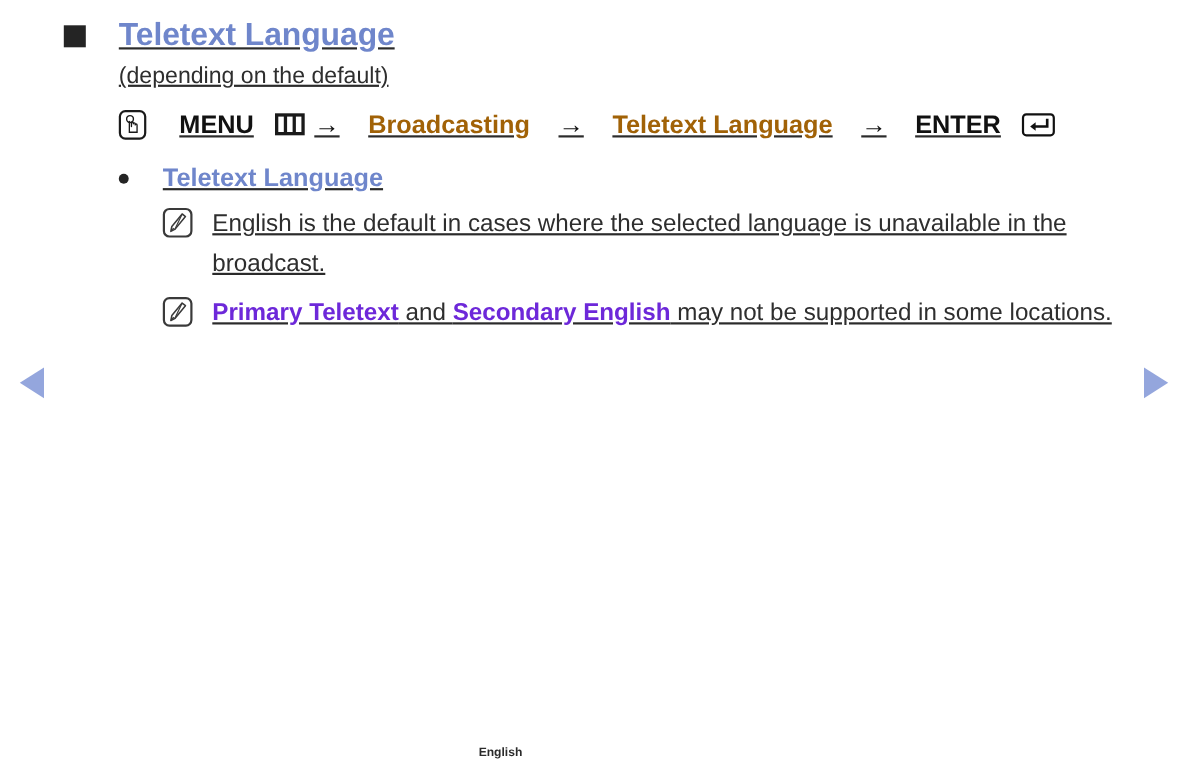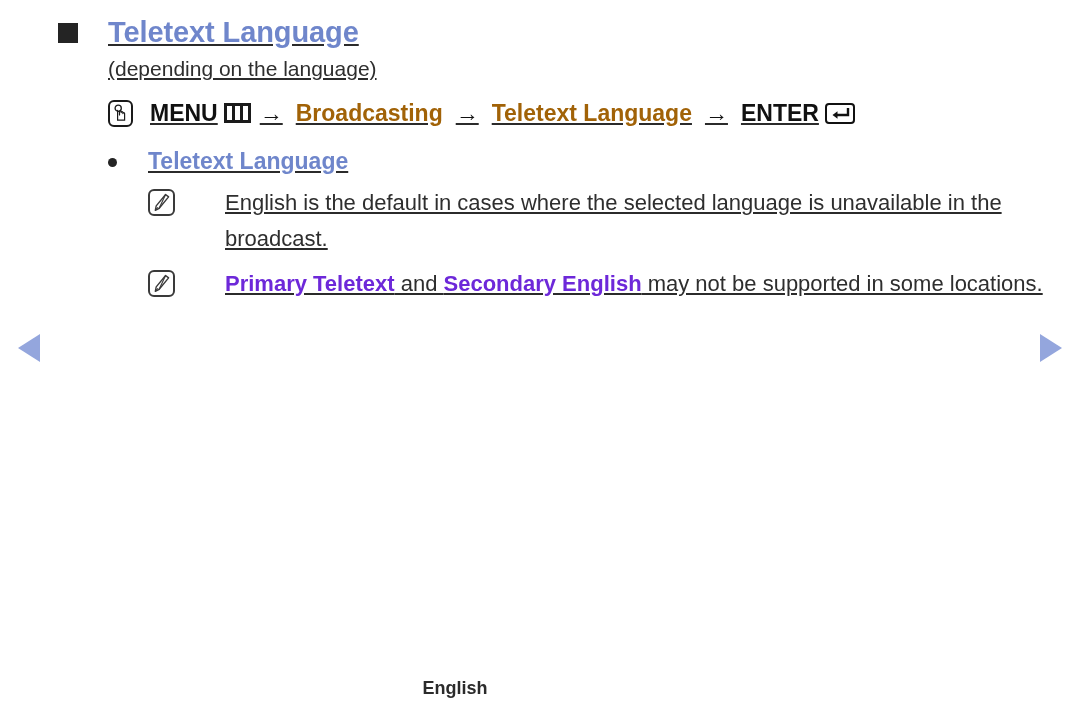--- a/index.html
+++ b/index.html
@@ -86,21 +86,21 @@
   .menu-path {
     display: flex;
     align-items: center;
     margin-left: 108px;
     margin-top: 17px;
     font-size: 23px;
     font-weight: bold;
     color: #111111;
     white-space: nowrap;
   }
-  .menu-path .seg { margin: 0 4px; }
+  .menu-path .seg { margin: 0 17px; }
   .menu-path .seg.blue { color: #a16207; }
   .menu-path .arrow {
     color: #111111;
     font-weight: normal;
     margin: 0 9px;
     font-size: 23px;
   }
 
   
   .icon-oo {
@@ -176,21 +176,20 @@
     color: #6f86cb;
     line-height: 1.3;
   }
 
   
   .note-row {
     display: flex;
     align-items: flex-start;
     margin-left: 148px;
     margin-top: 9px;
-    gap: 32px;
   }
   .icon-note {
     width: 27px;
     height: 27px;
     border: 2px solid #3a3a3a;
     border-radius: 6px;
     flex: 0 0 auto;
     margin-top: 4px;
     display: inline-flex;
     align-items: center;
@@ -211,42 +210,42 @@
     font-weight: bold;
   }
 
   
   .footer {
     position: absolute;
     left: 0;
     top: 678px;
     width: 910px;
     text-align: center;
-    font-size: 18px;
+    font-size: 11px;
     font-weight: bold;
     color: #2b2b2b;
   }
 </style>
 </head>
 <body>
 
 <div class="page">
 
   <div class="nav-arrow prev"></div>
 
   <div class="nav-arrow next"></div>
 
   <div class="content">
 
     <div class="h1-row">
       <div class="sq-marker"></div>
       <div class="h1-title">Teletext Language</div>
     </div>
 
-    <div class="subtitle">(depending on the language)</div>
+    <div class="subtitle">(depending on the default)</div>
 
     <div class="menu-path">
 
       <span class="icon-oo">
         <svg width="15" height="18" viewBox="0 0 15 18" aria-hidden="true">
           <circle cx="5.2" cy="4.2" r="3.1" fill="none" stroke="#1a1a1a" stroke-width="1.3"></circle>
           <path d="M4.6 6.4 L4.6 11.2 M4.6 11.2 L4.6 16.2 L11.6 16.2 L11.6 9.6
                    C11.6 8.4 9.9 8.4 9.9 9.6 M9.9 9.6 L9.9 8.6
                    C9.9 7.4 8.2 7.4 8.2 8.6 M8.2 8.6 L8.2 7.8
                    C8.2 6.6 6.5 6.6 6.5 7.8 L6.5 11" fill="none" stroke="#1a1a1a" stroke-width="1.2" stroke-linecap="round"></path>

